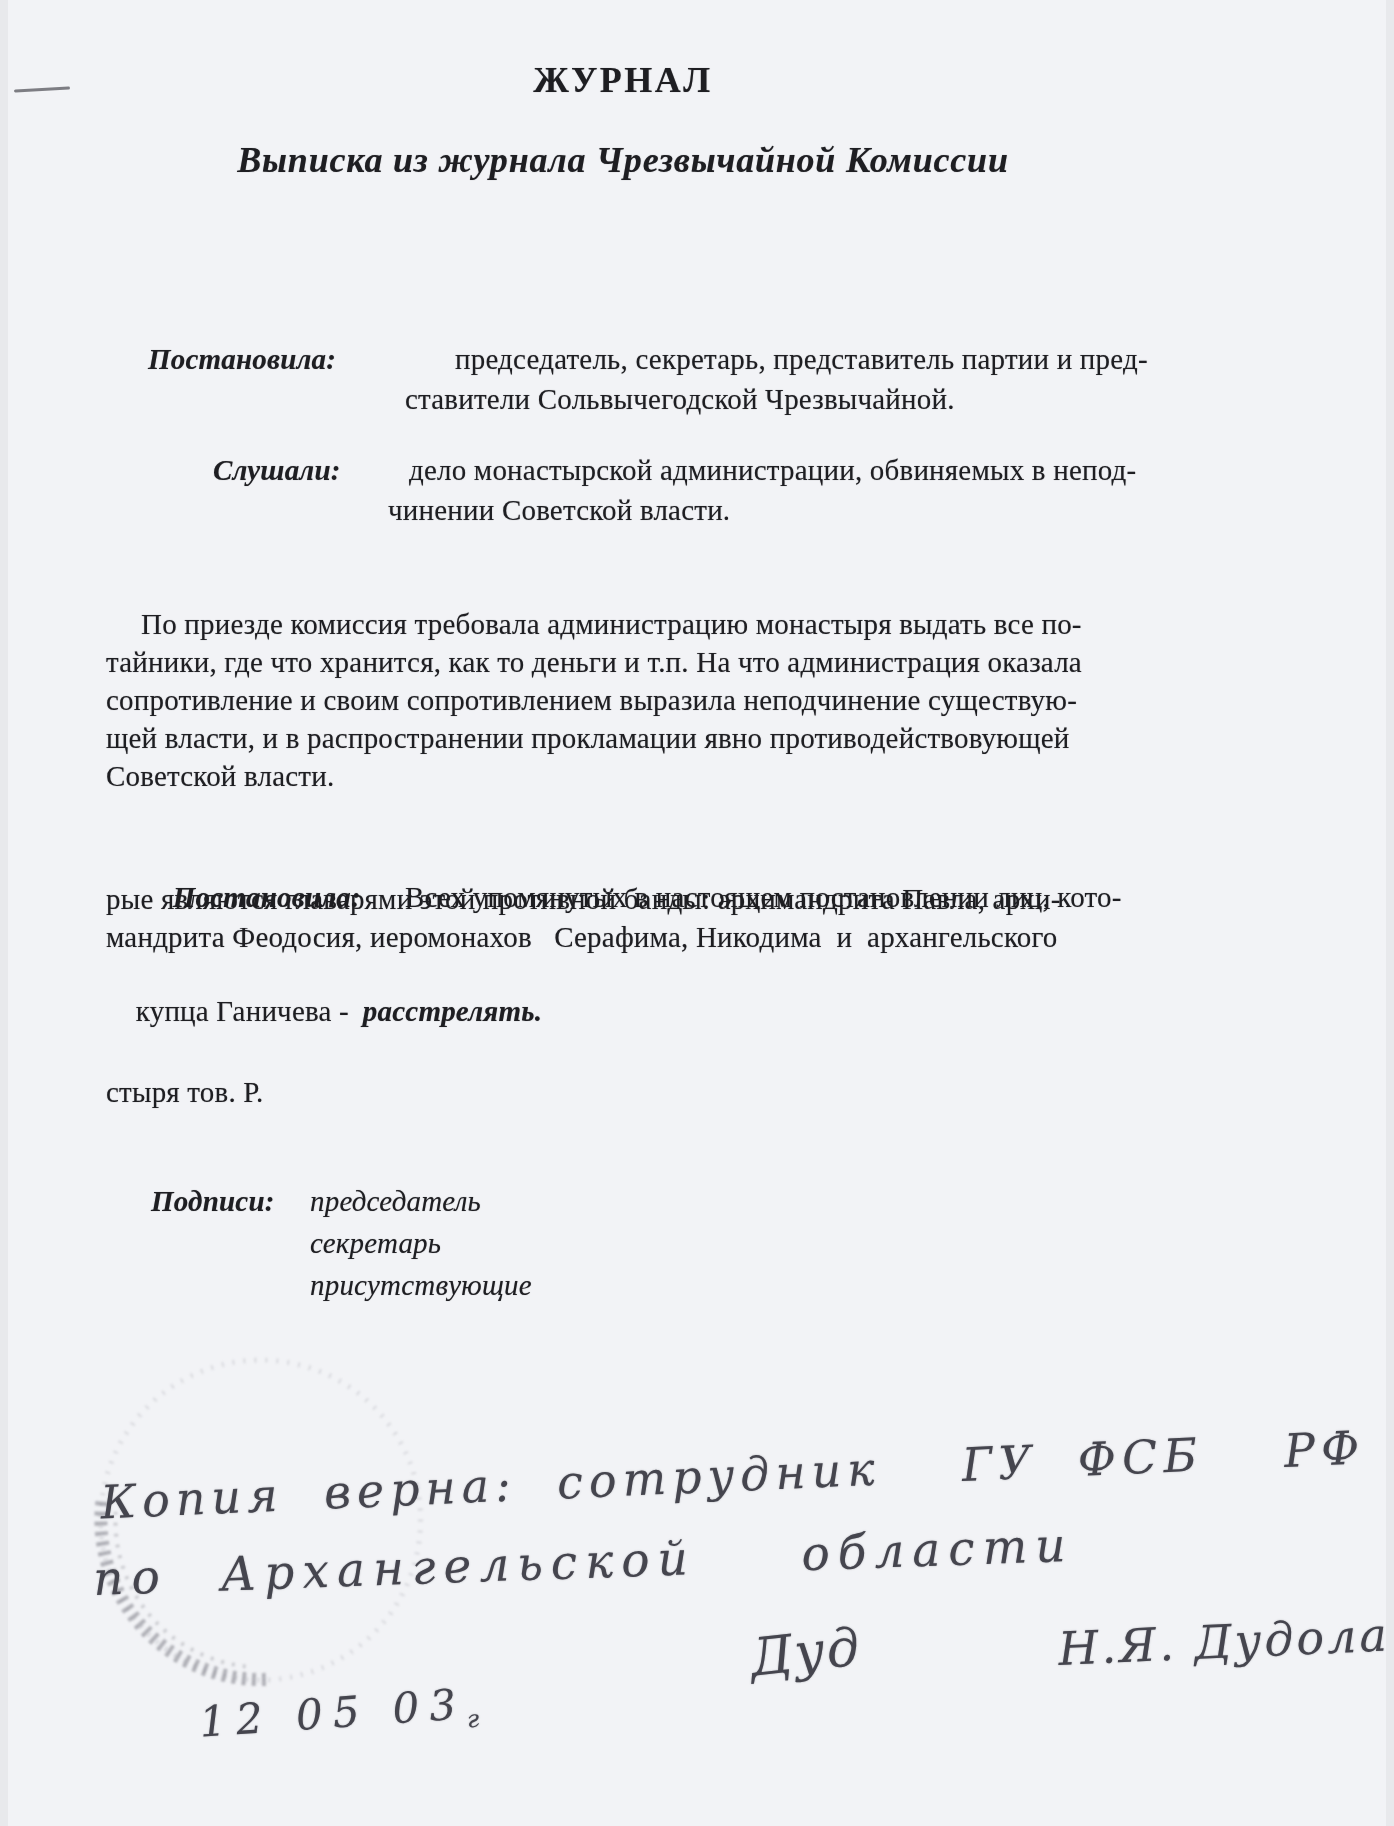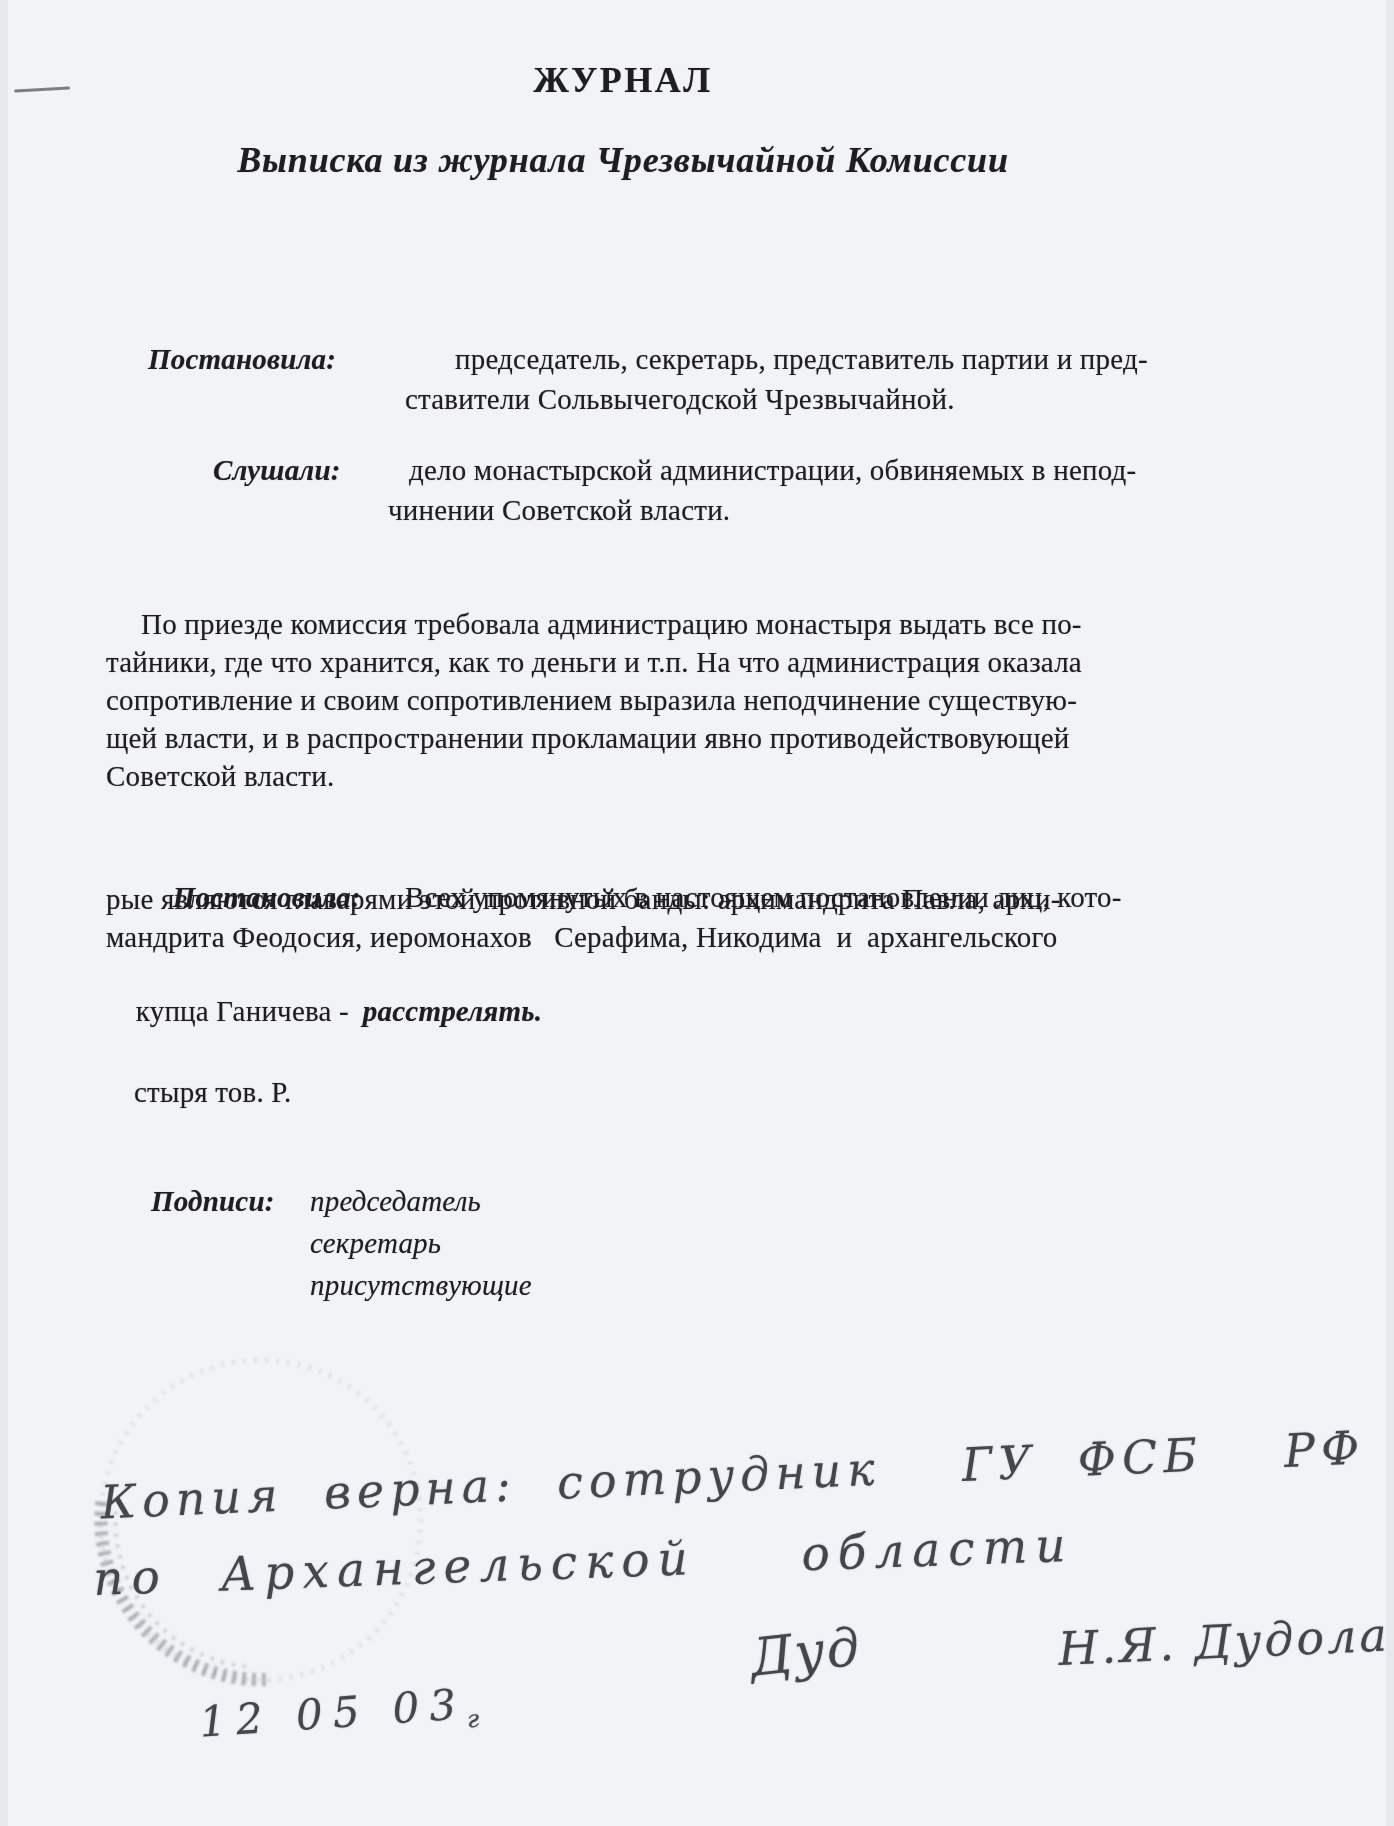--- a/index.html
+++ b/index.html
@@ -82,21 +82,21 @@
 
   <div class="t" style="left:135px; top:843px;">
     <span class="b i label-gap">Постановила:</span><span>Всех упомянутых в настоящем постановлении лиц, кото-</span>
   </div>
   <div class="t" style="left:98px; top:881px;">рые являются главарями этой противной банды: архимандрита Павла, архи-</div>
   <div class="t" style="left:98px; top:919px;">мандрита Феодосия, иеромонахов   Серафима, Никодима  и  архангельского</div>
   <div class="t" style="left:98px; top:957px;">
     <span>купца Ганичева -</span><span class="b i emph-gap">расстрелять.</span>
   </div>
 
-  <div class="t" style="left:98px; top:1074px;margin-left:28px;">стыря тов. Р.</div>
+  <div class="t" style="left:98px; top:1074px;">стыря тов. Р.</div>
 
   <div class="t b i" style="left:143px; top:1183px;">Подписи:</div>
   <div class="t i" style="left:302px; top:1183px;">председатель</div>
   <div class="t i" style="left:302px; top:1225px;">секретарь</div>
   <div class="t i" style="left:302px; top:1267px;">присутствующие</div>
 
   <svg class="stamp" width="390" height="390" viewBox="0 0 390 390">
     <defs>
       <filter id="stampblur">
           <feGaussianBlur stdDeviation="1.3"></feGaussianBlur>

